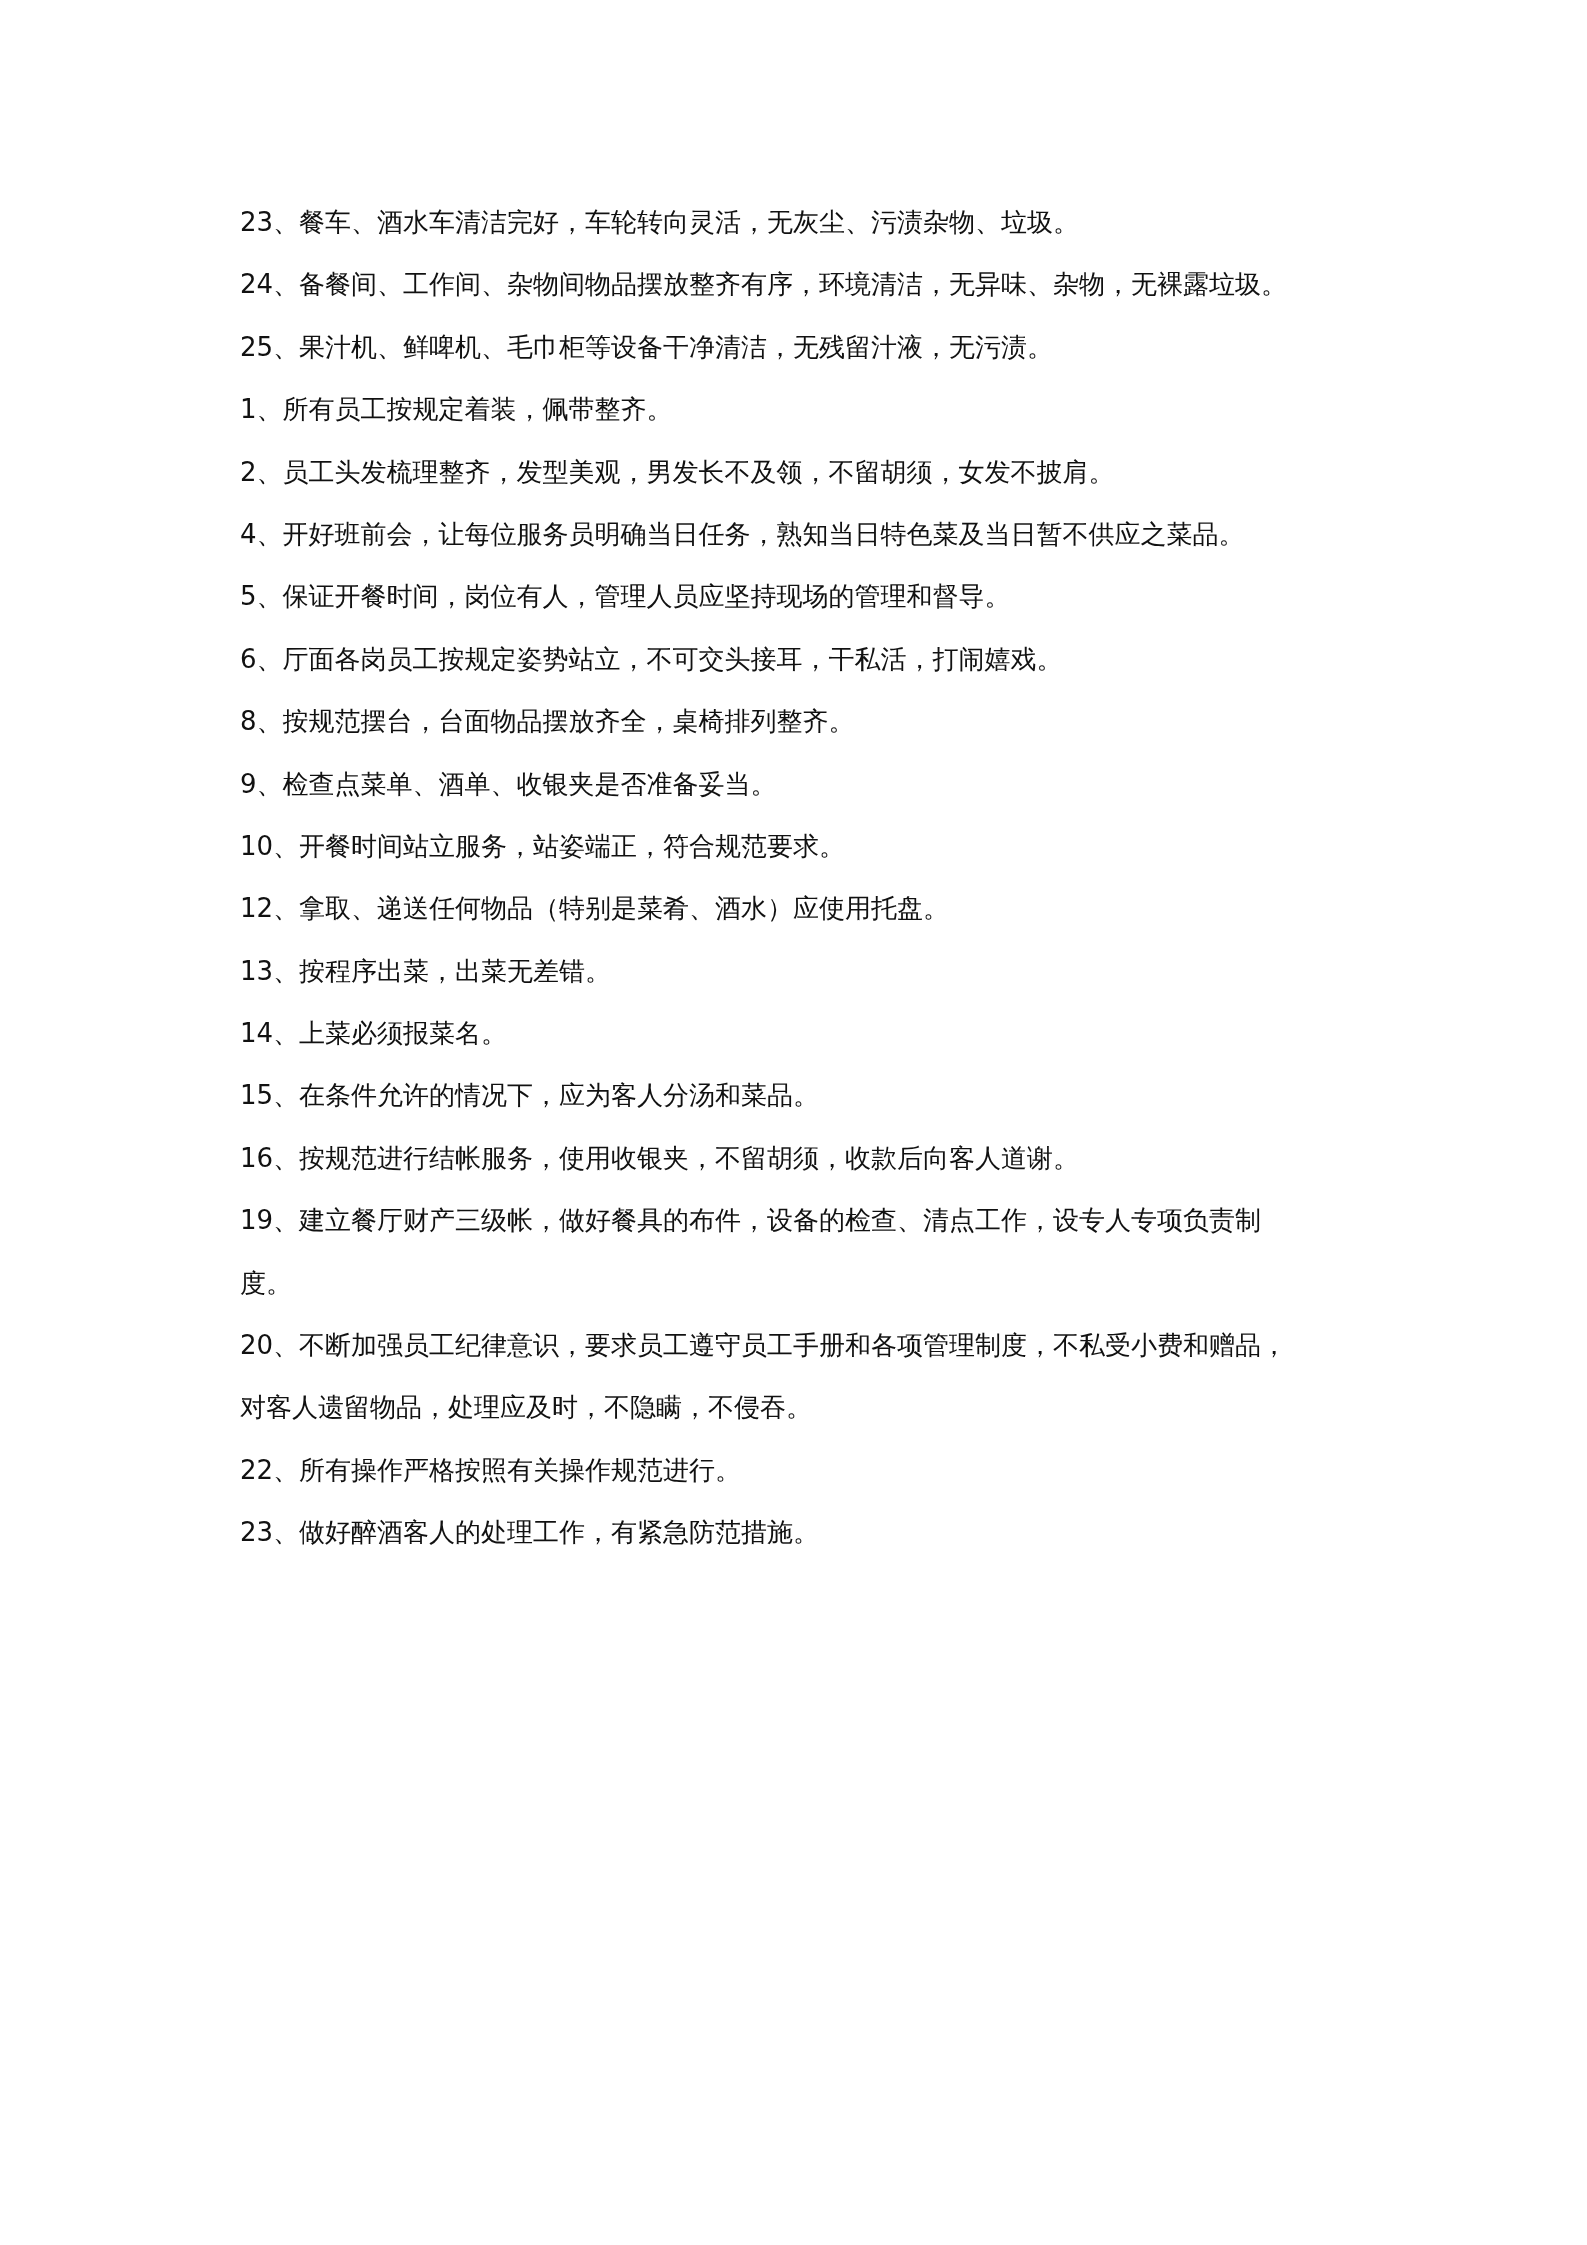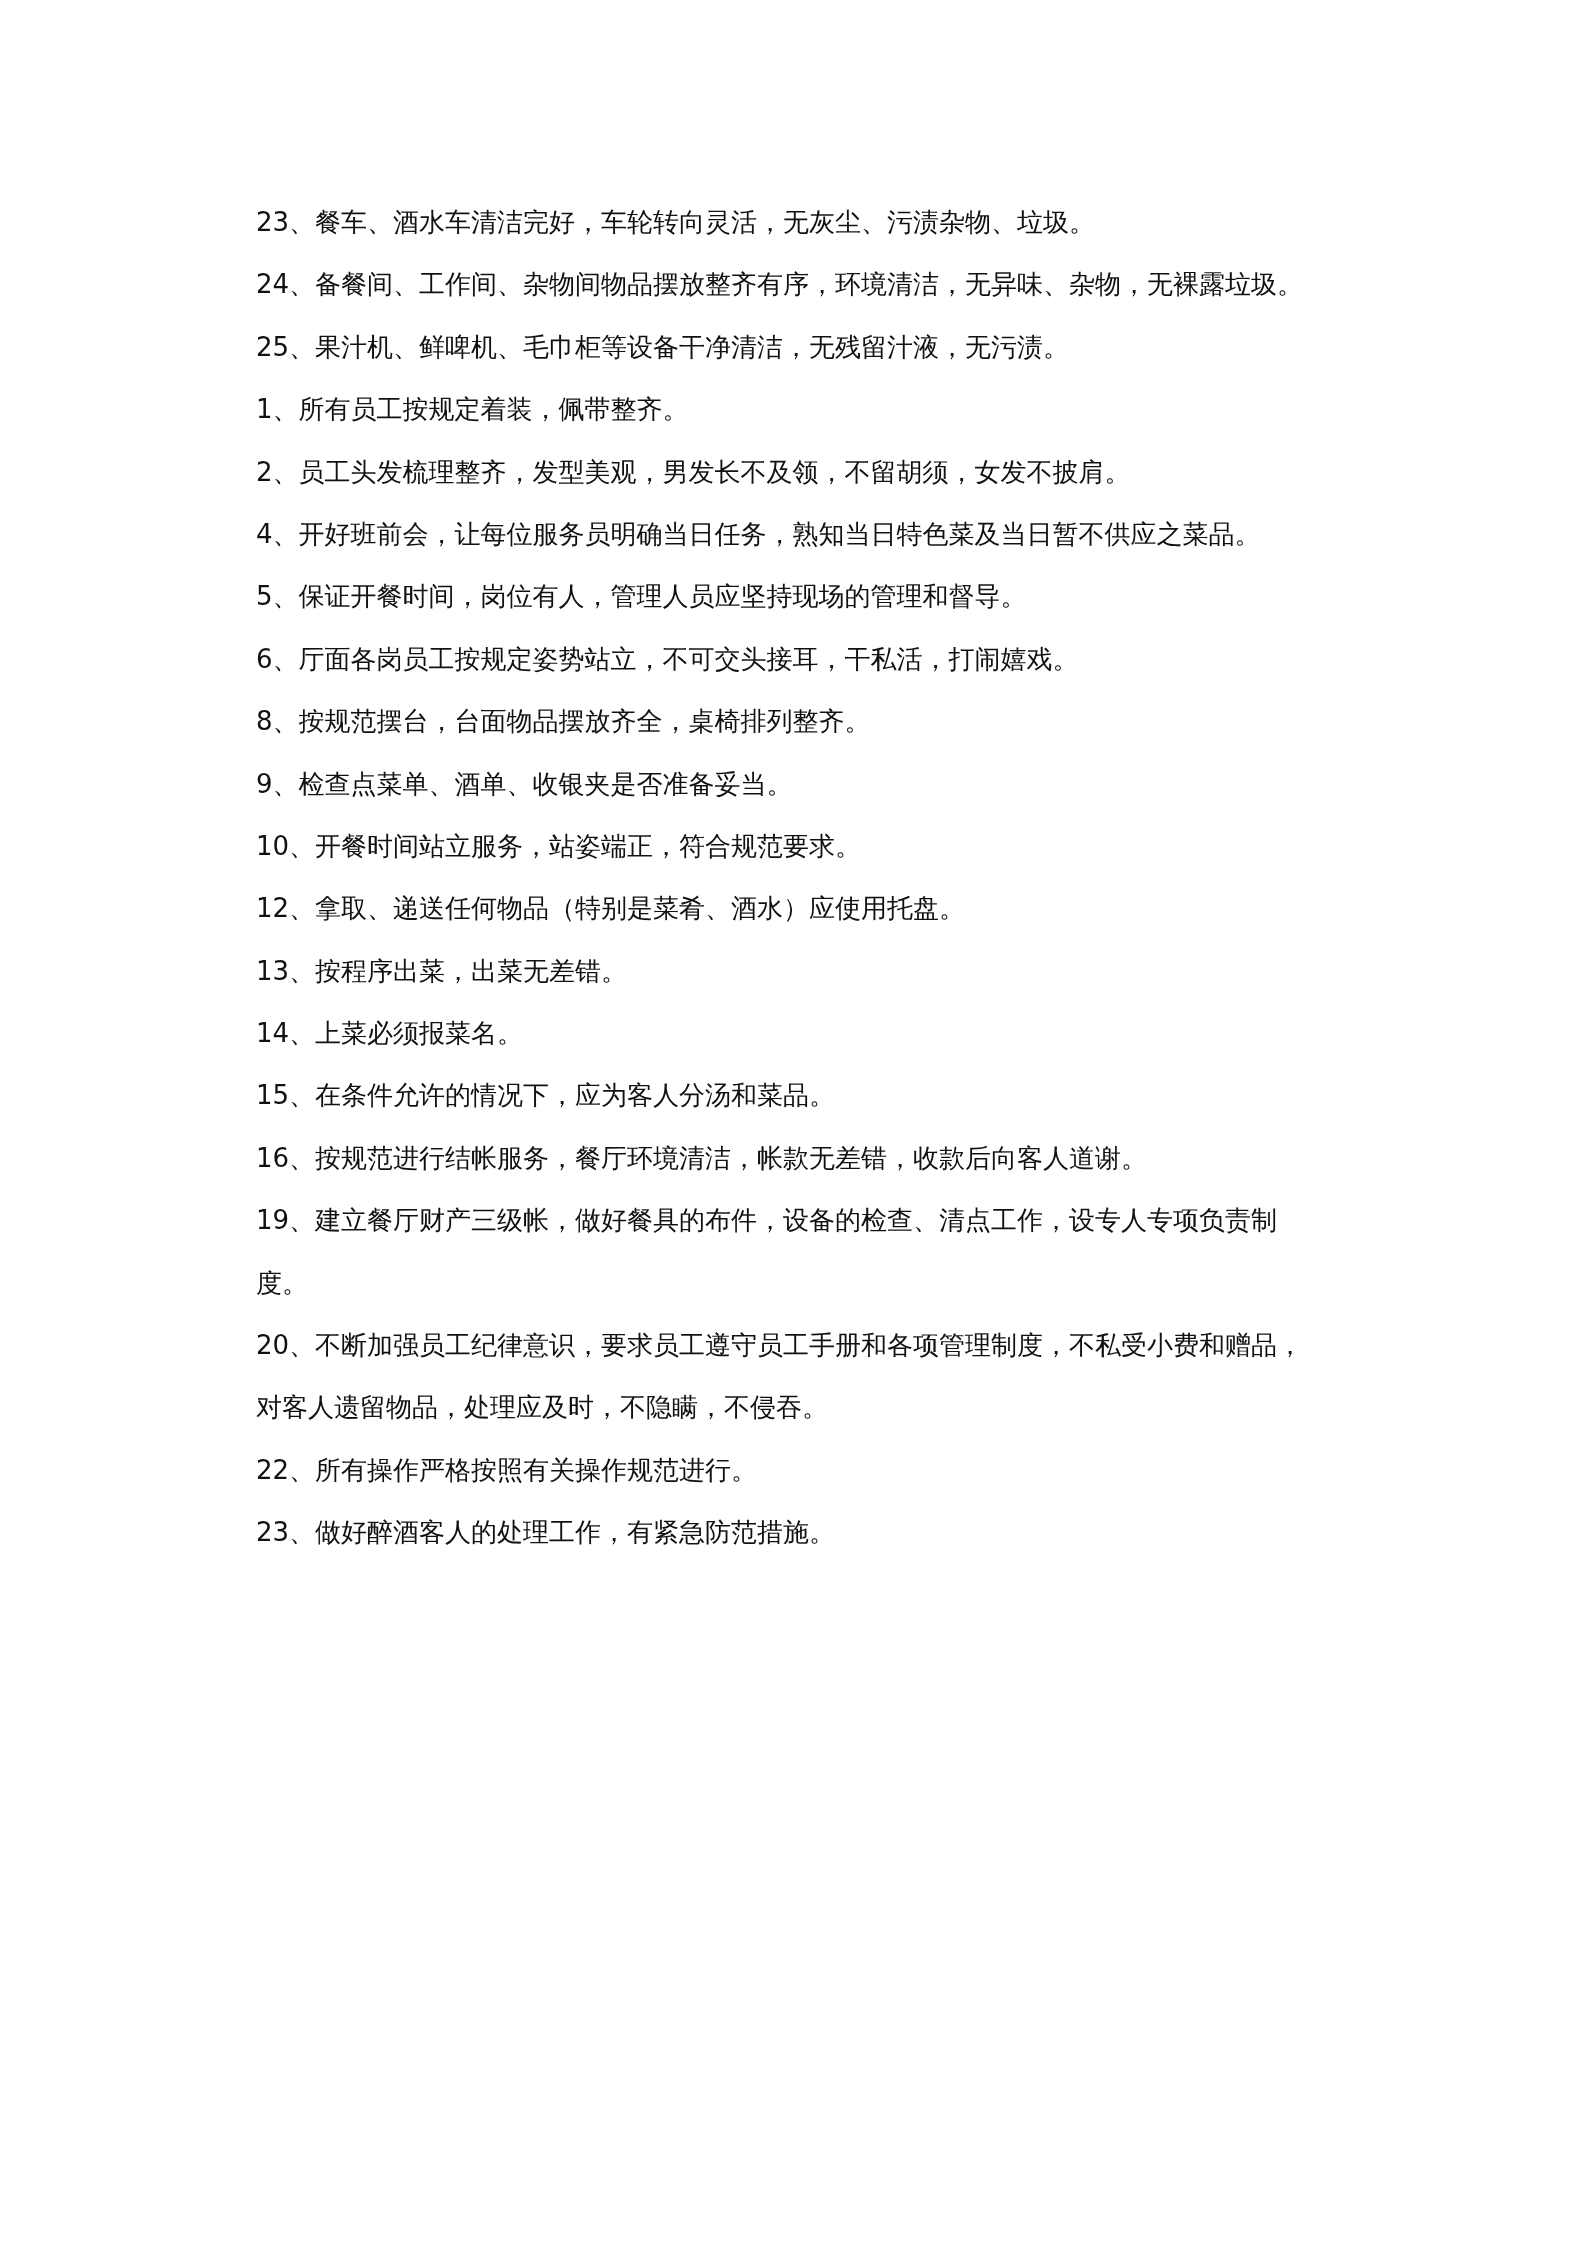--- a/index.html
+++ b/index.html
@@ -1,17 +1,17 @@
 <!DOCTYPE html>
 <html><head>
 <meta charset="utf-8">
 <style>
   html, body { margin:0; padding:0; background:#ffffff; }
   body { width:1587px; height:2245px; position:relative; overflow:hidden; }
-  .page { position:absolute; left:256px; top:191px; width:1120px;
+  .page { position:absolute; left:240px; top:191px; width:1120px;
           font-family:"DejaVu Sans","Liberation Sans",sans-serif;
           font-size:26px; line-height:62.4px; color:#111111; }
   .line { white-space:nowrap; height:62.4px; }
   .heading { font-weight:bold; padding-left:4px; }
 </style>
 </head>
 <body>
 
 <div class="page">
   <div class="line"><span>23、</span><span>餐车、酒水车清洁完好，车轮转向灵活，无灰尘、污渍杂物、垃圾。</span></div>
@@ -24,20 +24,20 @@
   <div class="line"><span>4、</span><span>开好班前会，让每位服务员明确当日任务，熟知当日特色菜及当日暂不供应之菜品。</span></div>
   <div class="line"><span>5、</span><span>保证开餐时间，岗位有人，管理人员应坚持现场的管理和督导。</span></div>
   <div class="line"><span>6、</span><span>厅面各岗员工按规定姿势站立，不可交头接耳，干私活，打闹嬉戏。</span></div>
   <div class="line"><span>8、</span><span>按规范摆台，台面物品摆放齐全，桌椅排列整齐。</span></div>
   <div class="line"><span>9、</span><span>检查点菜单、酒单、收银夹是否准备妥当。</span></div>
   <div class="line"><span>10、</span><span>开餐时间站立服务，站姿端正，符合规范要求。</span></div>
   <div class="line"><span>12、</span><span>拿取、递送任何物品（特别是菜肴、酒水）应使用托盘。</span></div>
   <div class="line"><span>13、</span><span>按程序出菜，出菜无差错。</span></div>
   <div class="line"><span>14、</span><span>上菜必须报菜名。</span></div>
   <div class="line"><span>15、</span><span>在条件允许的情况下，应为客人分汤和菜品。</span></div>
-  <div class="line"><span>16、</span><span>按规范进行结帐服务，餐厅环境清洁，帐款无差错，收款后向客人道谢。</span></div>
+  <div class="line"><span>16、</span><span>按规范进行结帐服务，使用收银夹，不留胡须，收款后向客人道谢。</span></div>
   <div class="line"><span>19、</span><span>建立餐厅财产三级帐，做好餐具的布件，设备的检查、清点工作，设专人专项负责制</span></div>
   <div class="line">度。</div>
   <div class="line"><span>20、</span><span>不断加强员工纪律意识，要求员工遵守员工手册和各项管理制度，不私受小费和赠品，</span></div>
   <div class="line">对客人遗留物品，处理应及时，不隐瞒，不侵吞。</div>
   <div class="line"><span>22、</span><span>所有操作严格按照有关操作规范进行。</span></div>
   <div class="line"><span>23、</span><span>做好醉酒客人的处理工作，有紧急防范措施。</span></div>
 </div>
 
 </body></html>

